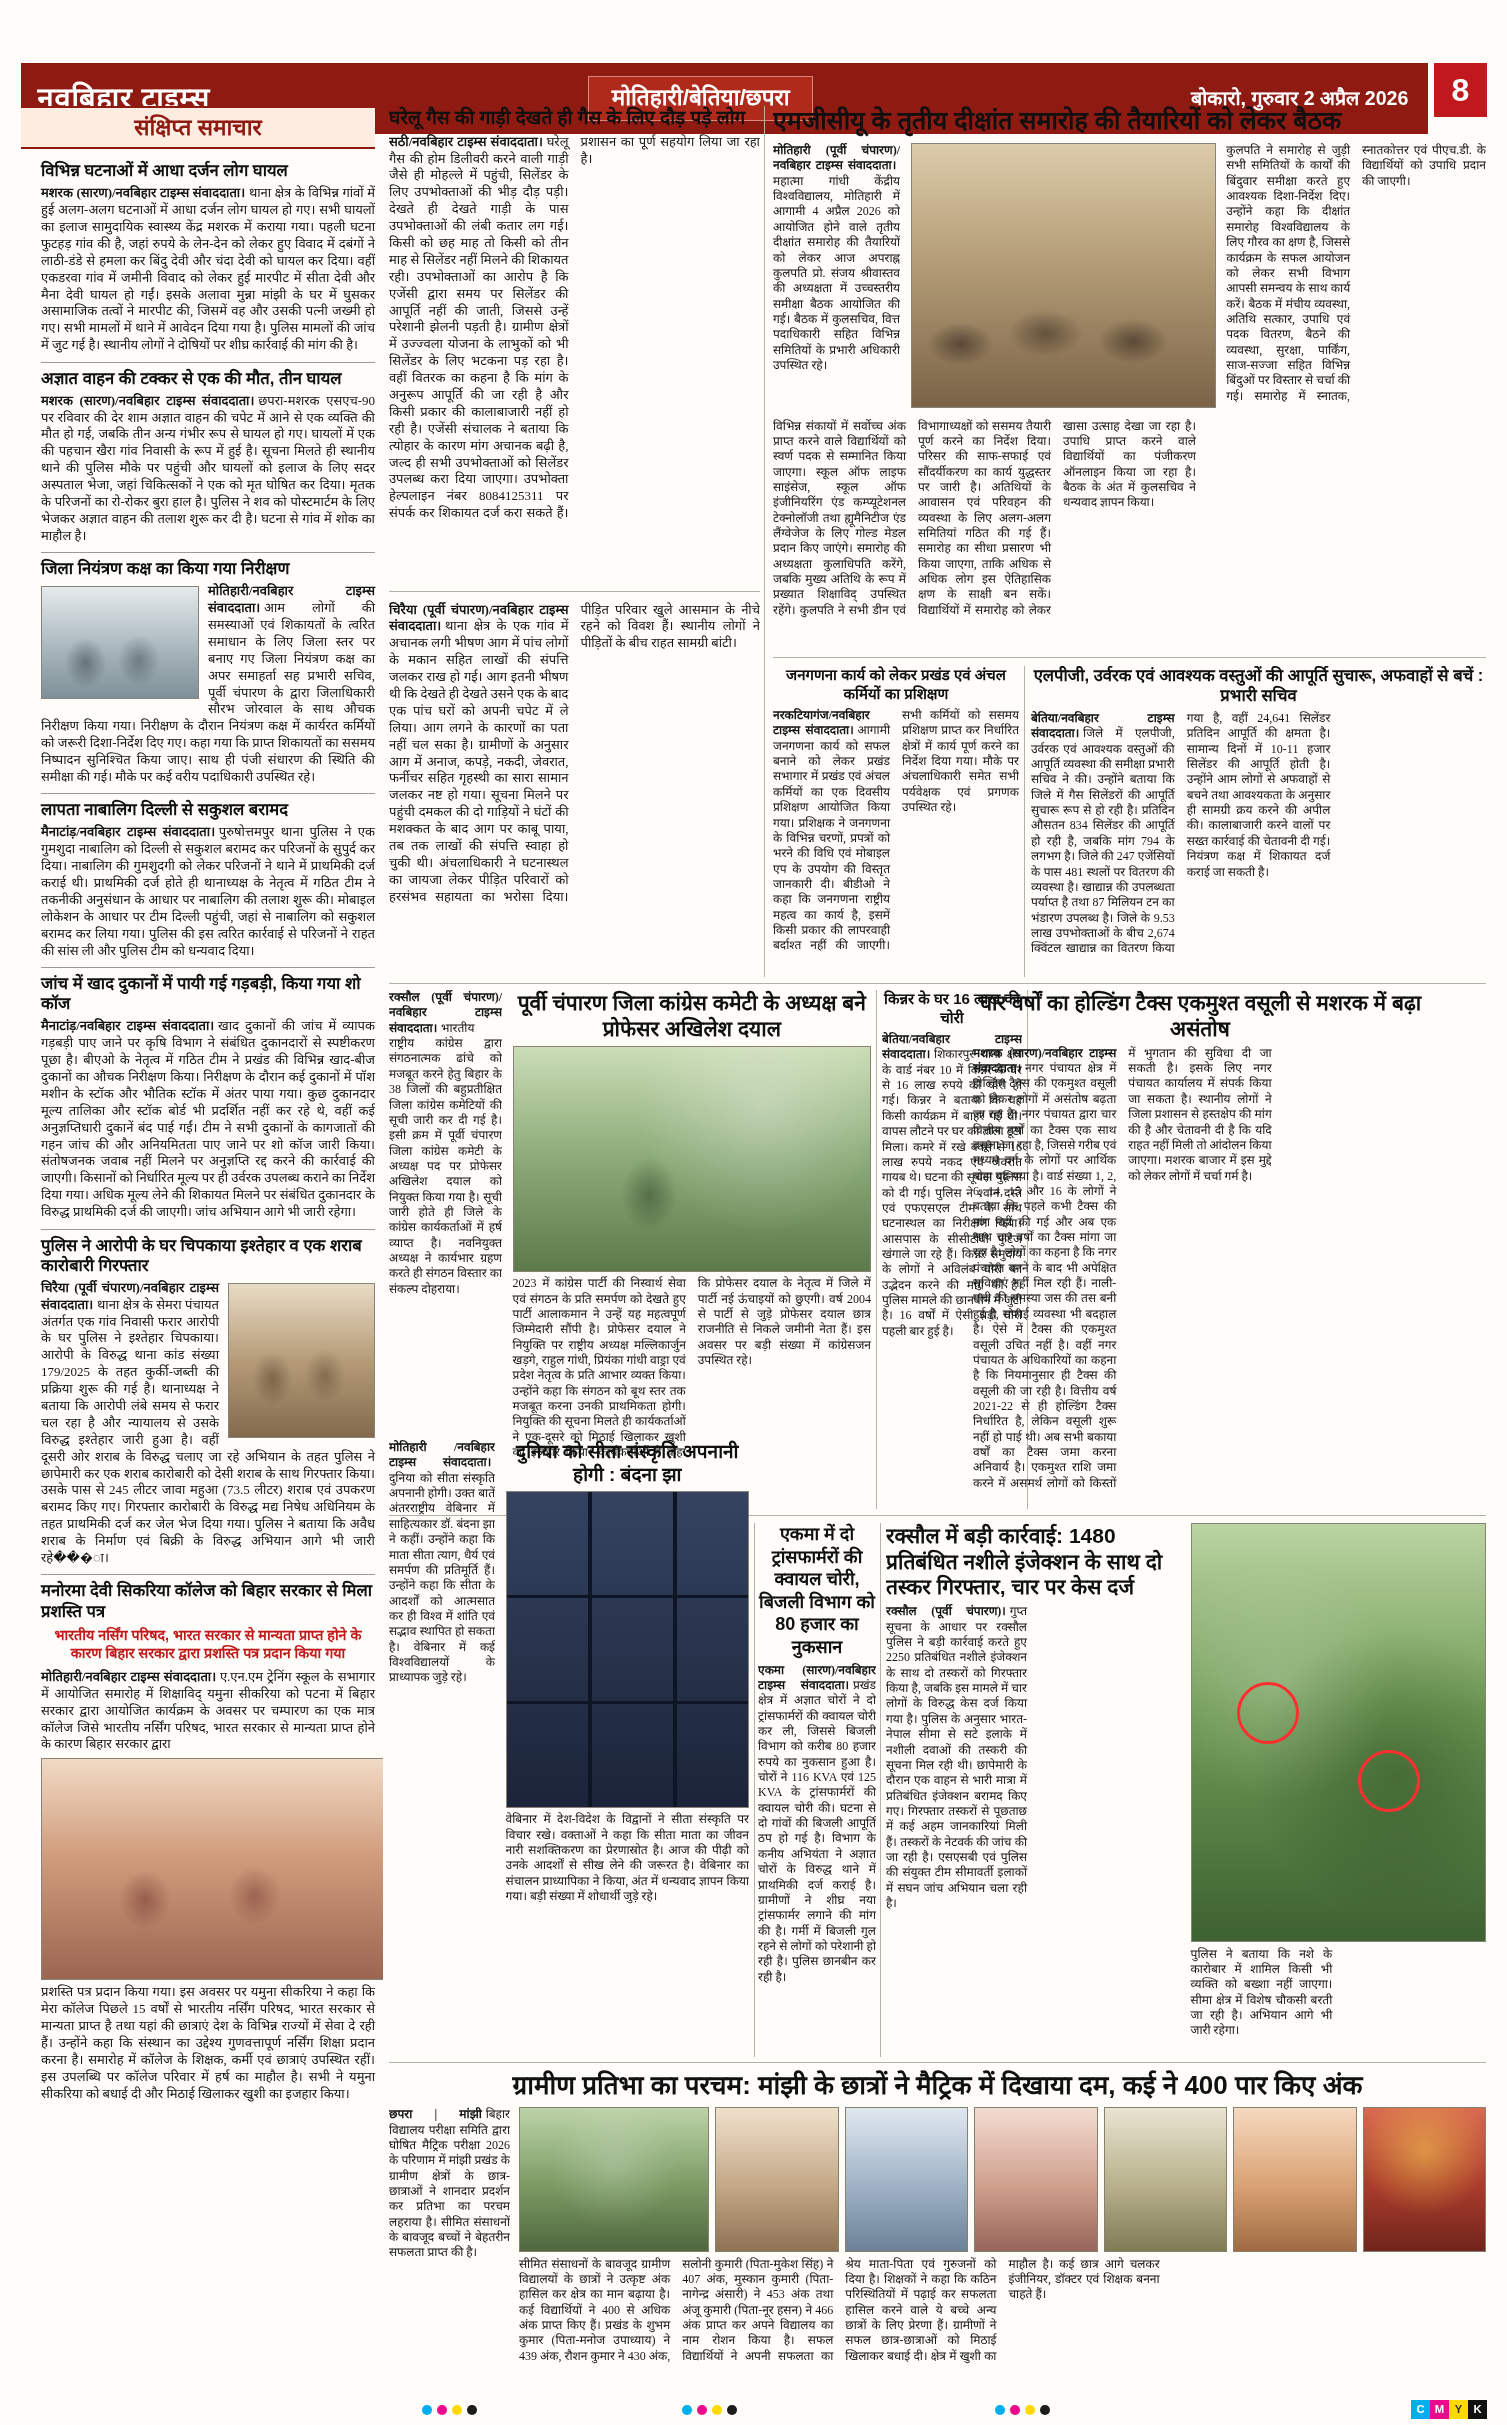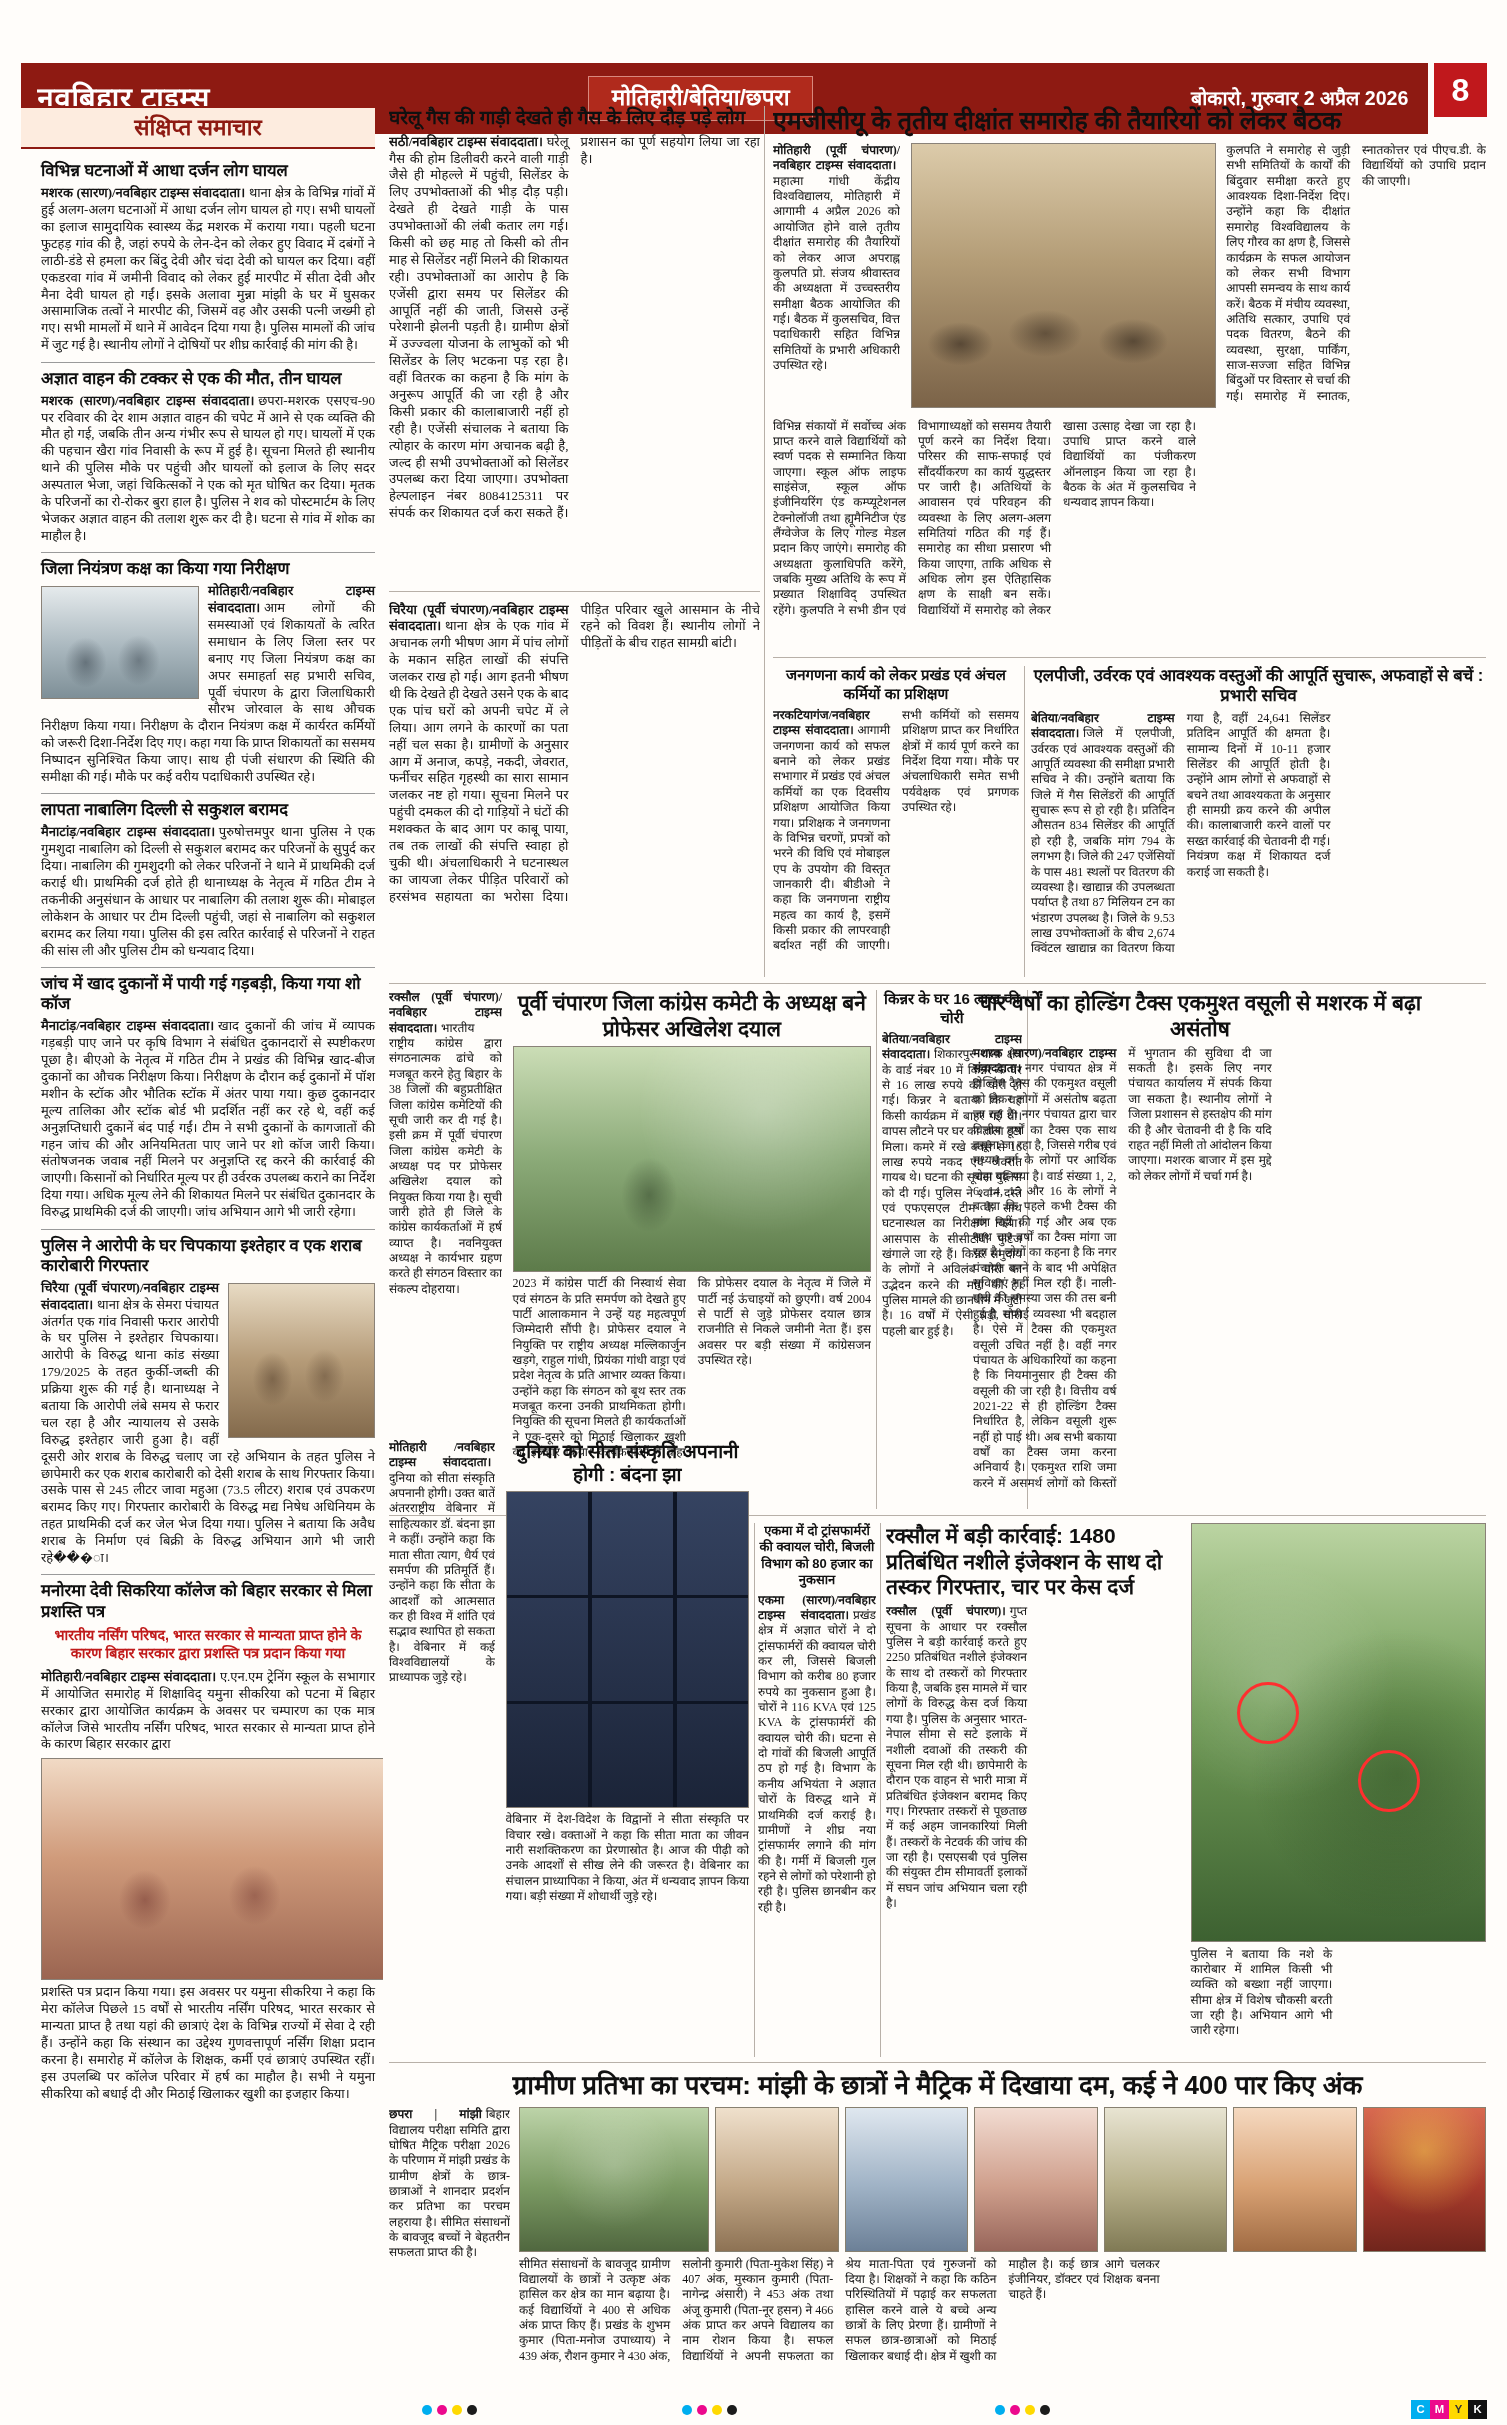--- a/index.html
+++ b/index.html
@@ -245,21 +245,21 @@
         <h2 class="h-md ctr">दुनिया को सीता संस्कृति अपनानी होगी : बंदना झा</h2>
         <div class="ph ph-webinar mt6" style="width:100%;height:317px;"></div>
         <div class="body sm mt6" style="height:113px;overflow:hidden;">वेबिनार में देश-विदेश के विद्वानों ने सीता संस्कृति पर विचार रखे। वक्ताओं ने कहा कि सीता माता का जीवन नारी सशक्तिकरण का प्रेरणास्रोत है। आज की पीढ़ी को उनके आदर्शों से सीख लेने की जरूरत है। वेबिनार का संचालन प्राध्यापिका ने किया, अंत में धन्यवाद ज्ञापन किया गया। बड़ी संख्या में शोधार्थी जुड़े रहे।</div>
       </div>
     </div>
   </section>
 
   <div class="vr" style="left:754px;top:1523px;height:534px;"></div>
 
   <section class="rg" style="left:758px;top:1523px;width:118px;height:534px;">
-    <h2 style="font-size:13px;line-height:1.25;" class="ctr">एकमा में दो ट्रांसफार्मरों की क्वायल चोरी, बिजली विभाग को 80 हजार का नुकसान</h2>
+    <h2 style="font-size:18px;line-height:1.25;" class="ctr">एकमा में दो ट्रांसफार्मरों की क्वायल चोरी, बिजली विभाग को 80 हजार का नुकसान</h2>
     <div class="body sm mt6" style="height:413px;overflow:hidden;">
       <b class="dl">एकमा (सारण)/नवबिहार टाइम्स संवाददाता।</b><span>प्रखंड क्षेत्र में अज्ञात चोरों ने दो ट्रांसफार्मरों की क्वायल चोरी कर ली, जिससे बिजली विभाग को करीब 80 हजार रुपये का नुकसान हुआ है। चोरों ने 116 KVA एवं 125 KVA के ट्रांसफार्मरों की क्वायल चोरी की। घटना से दो गांवों की बिजली आपूर्ति ठप हो गई है। विभाग के कनीय अभियंता ने अज्ञात चोरों के विरुद्ध थाने में प्राथमिकी दर्ज कराई है। ग्रामीणों ने शीघ्र नया ट्रांसफार्मर लगाने की मांग की है। गर्मी में बिजली गुल रहने से लोगों को परेशानी हो रही है। पुलिस छानबीन कर रही है।</span>
     </div>
   </section>
 
   <div class="vr" style="left:880px;top:1523px;height:534px;"></div>
 
   <section class="rg" style="left:886px;top:1523px;width:600px;height:534px;">
     <div style="display:flex;gap:10.6px;height:100%;">
       <div style="width:294px;">

